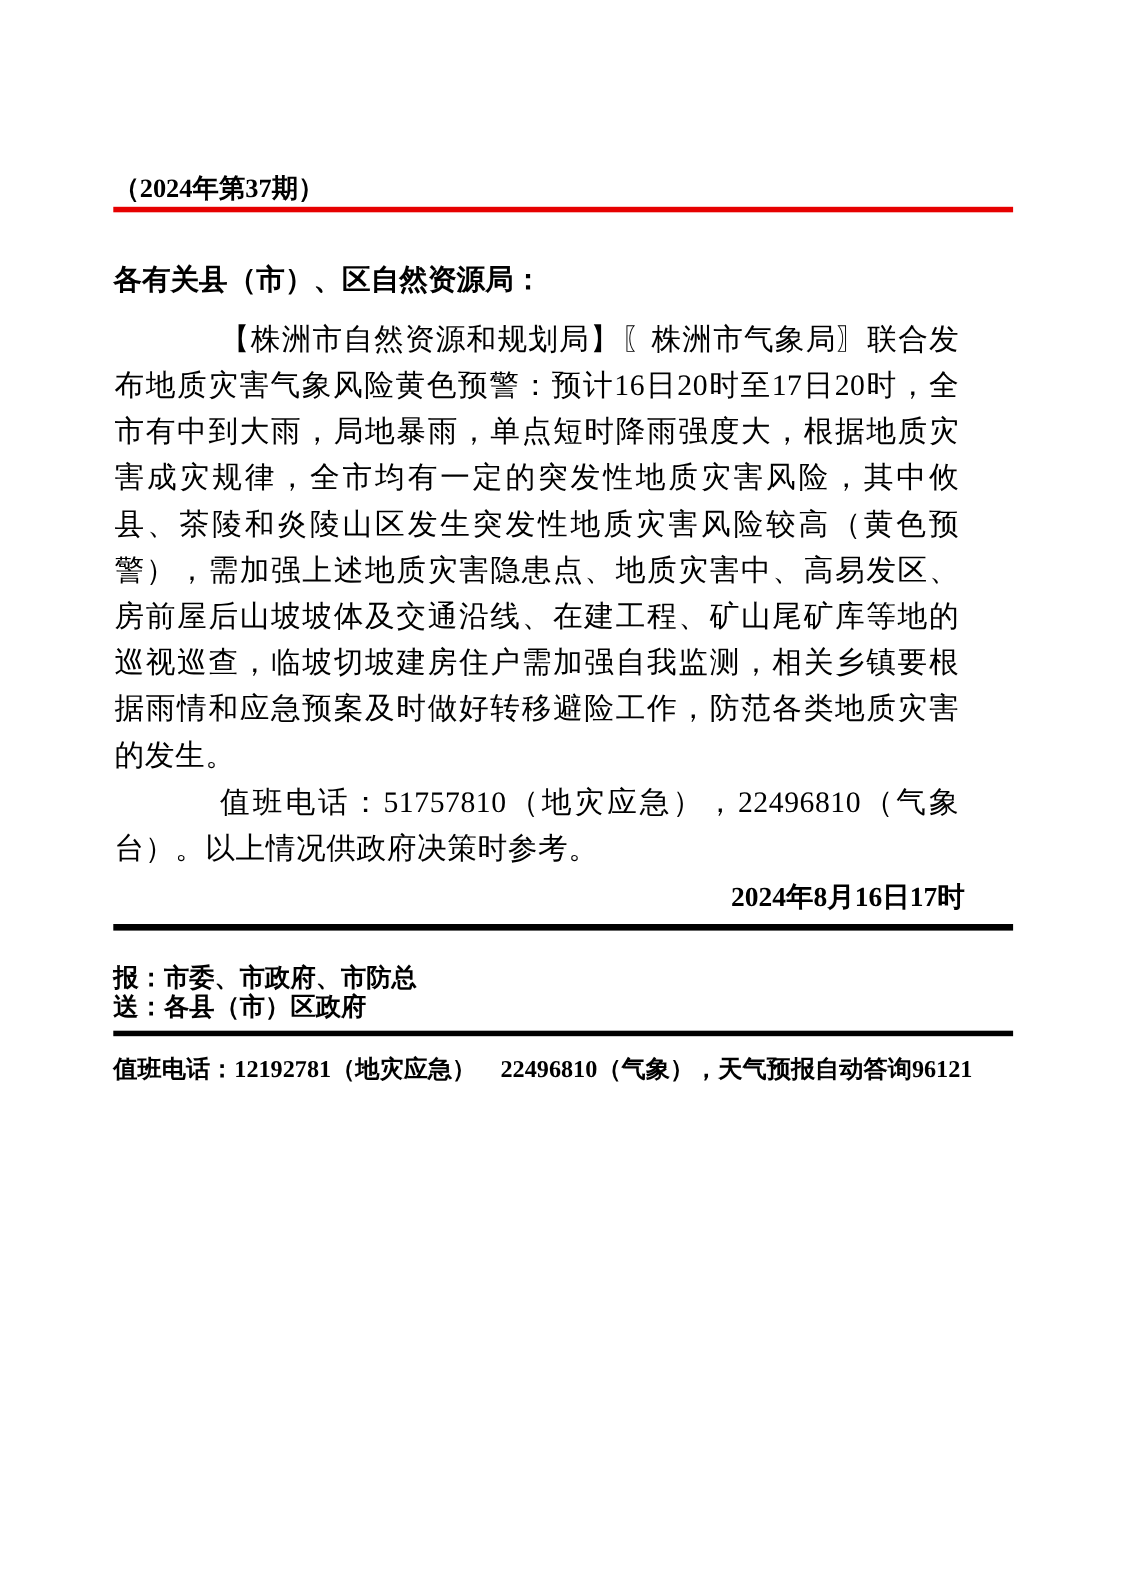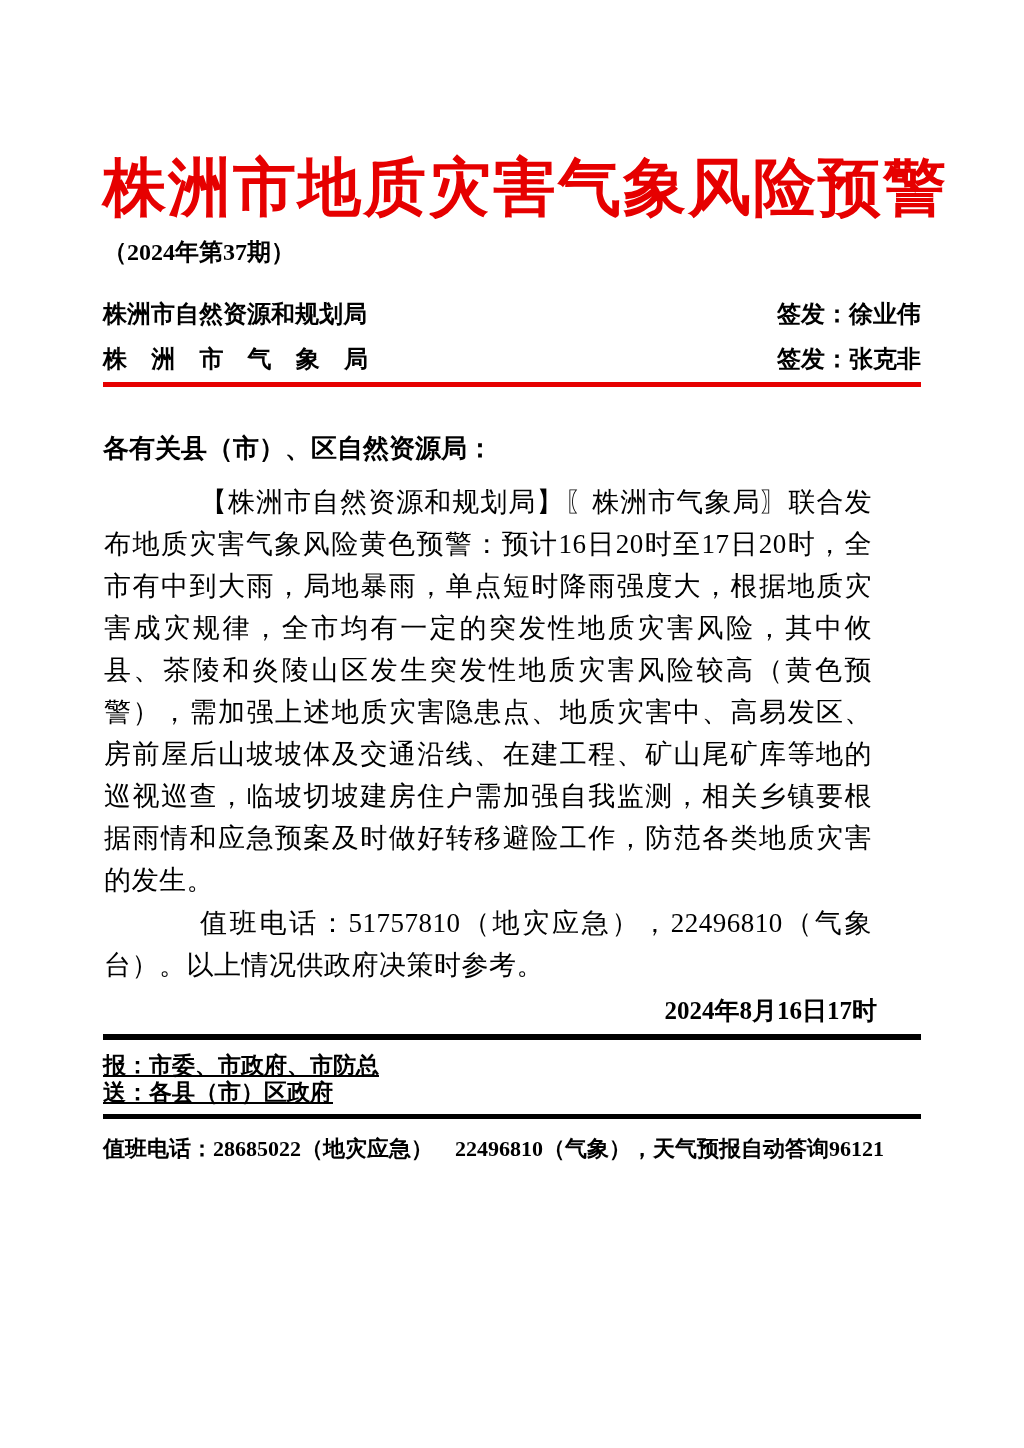--- a/index.html
+++ b/index.html
@@ -91,22 +91,21 @@
     font-size: 25px;
     line-height: 34px;
     font-weight: bold;
   }
   .rule-black-top {
     margin-top: 6px;
     height: 6px;
     background: #000000;
   }
   .distribution {
-    margin-top: 12px;
-    text-decoration: underline;
+    margin-top: 29px;
   }
   .distribution-row {
     font-size: 23px;
     line-height: 27px;
     font-weight: bold;
   }
   .rule-black-bottom {
     margin-top: 8px;
     height: 5px;
     background: #000000;
@@ -117,34 +116,23 @@
     line-height: 28px;
     font-weight: bold;
   }
 </style>
 </head>
 <body>
 
 <div class="page">
   <div class="content">
 
-    <div class="doc-title">株洲市地质灾害气象风险预警</div>
 
     <div class="issue-number">（2024年第37期）</div>
 
-    <div class="issuer-block">
-      <div class="issuer-row">
-        <span class="agency-name">株洲市自然资源和规划局</span>
-        <span class="sign-line">签发：徐业伟</span>
-      </div>
-      <div class="issuer-row">
-        <span class="agency-name agency-justified">株洲市气象局</span>
-        <span class="sign-line">签发：张克非</span>
-      </div>
-    </div>
 
     <div class="rule-red"></div>
 
     <div class="salutation">各有关县（市）、区自然资源局：</div>
 
     <div class="body-text">
       <p>【株洲市自然资源和规划局】〖株洲市气象局〗联合发布地质灾害气象风险黄色预警：预计16日20时至17日20时，全市有中到大雨，局地暴雨，单点短时降雨强度大，根据地质灾害成灾规律，全市均有一定的突发性地质灾害风险，其中攸县、茶陵和炎陵山区发生突发性地质灾害风险较高（黄色预警），需加强上述地质灾害隐患点、地质灾害中、高易发区、房前屋后山坡坡体及交通沿线、在建工程、矿山尾矿库等地的巡视巡查，临坡切坡建房住户需加强自我监测，相关乡镇要根据雨情和应急预案及时做好转移避险工作，防范各类地质灾害的发生。</p>
       <p>值班电话：51757810（地灾应急），22496810（气象台）。以上情况供政府决策时参考。</p>
     </div>
 
@@ -152,16 +140,16 @@
 
     <div class="rule-black-top"></div>
 
     <div class="distribution">
       <div class="distribution-row">报：市委、市政府、市防总</div>
       <div class="distribution-row">送：各县（市）区政府</div>
     </div>
 
     <div class="rule-black-bottom"></div>
 
-    <div class="footer-hotline">值班电话：28685022（地灾应急）　22496810（气象），天气预报自动答询96121</div>
+    <div class="footer-hotline">值班电话：12192781（地灾应急）　22496810（气象），天气预报自动答询96121</div>
 
   </div>
 </div>
 
 </body></html>

